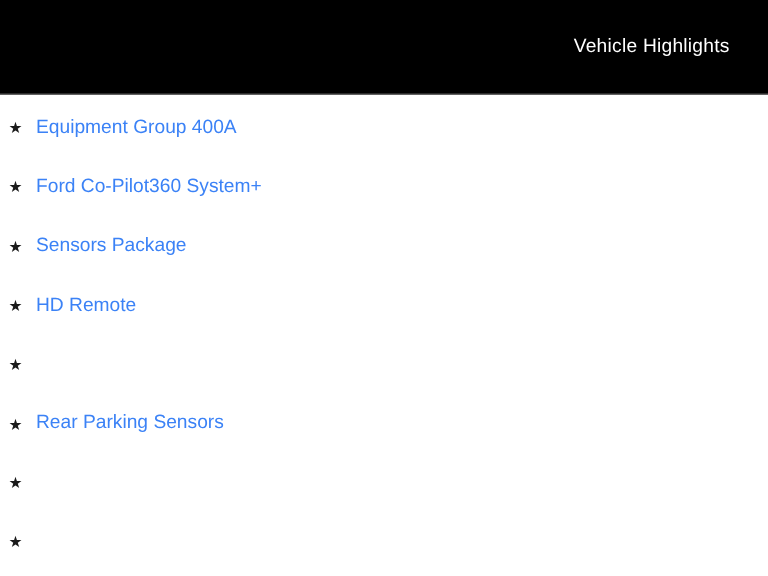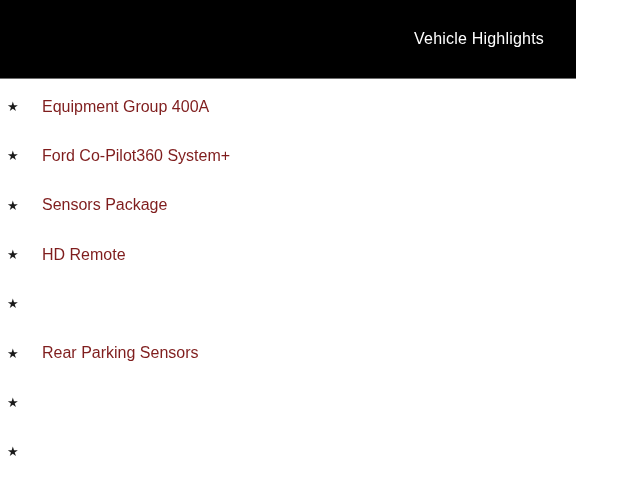--- a/index.html
+++ b/index.html
@@ -6,21 +6,21 @@
     margin: 0;
     padding: 0;
     width: 640px;
     height: 480px;
     background: #ffffff;
     font-family: "Liberation Sans", sans-serif;
     overflow: hidden;
   }
   .header {
     box-sizing: border-box;
-    width: 576px;
+    width: 640px;
     height: 79px;
     background: #000000;
     border-bottom: 1px solid #6e6e6e;
     display: flex;
     align-items: center;
     justify-content: flex-end;
     padding-right: 32px;
   }
   .header-title {
     color: #ffffff;
@@ -39,22 +39,22 @@
   .star {
     font-size: 13px;
     color: #1a1a1a;
     width: 20px;
     text-align: left;
     flex: 0 0 auto;
     line-height: 1;
   }
   .feature-label {
     font-size: 16px;
-    color: #7f1d1d;
-    margin-left: 15px;
+    color: #3b82f6;
+    margin-left: 3px;
   }
 </style>
 </head>
 <body>
 
 <div class="header">
   <span class="header-title">Vehicle Highlights</span>
 </div>
 
 <div class="feature-list">

